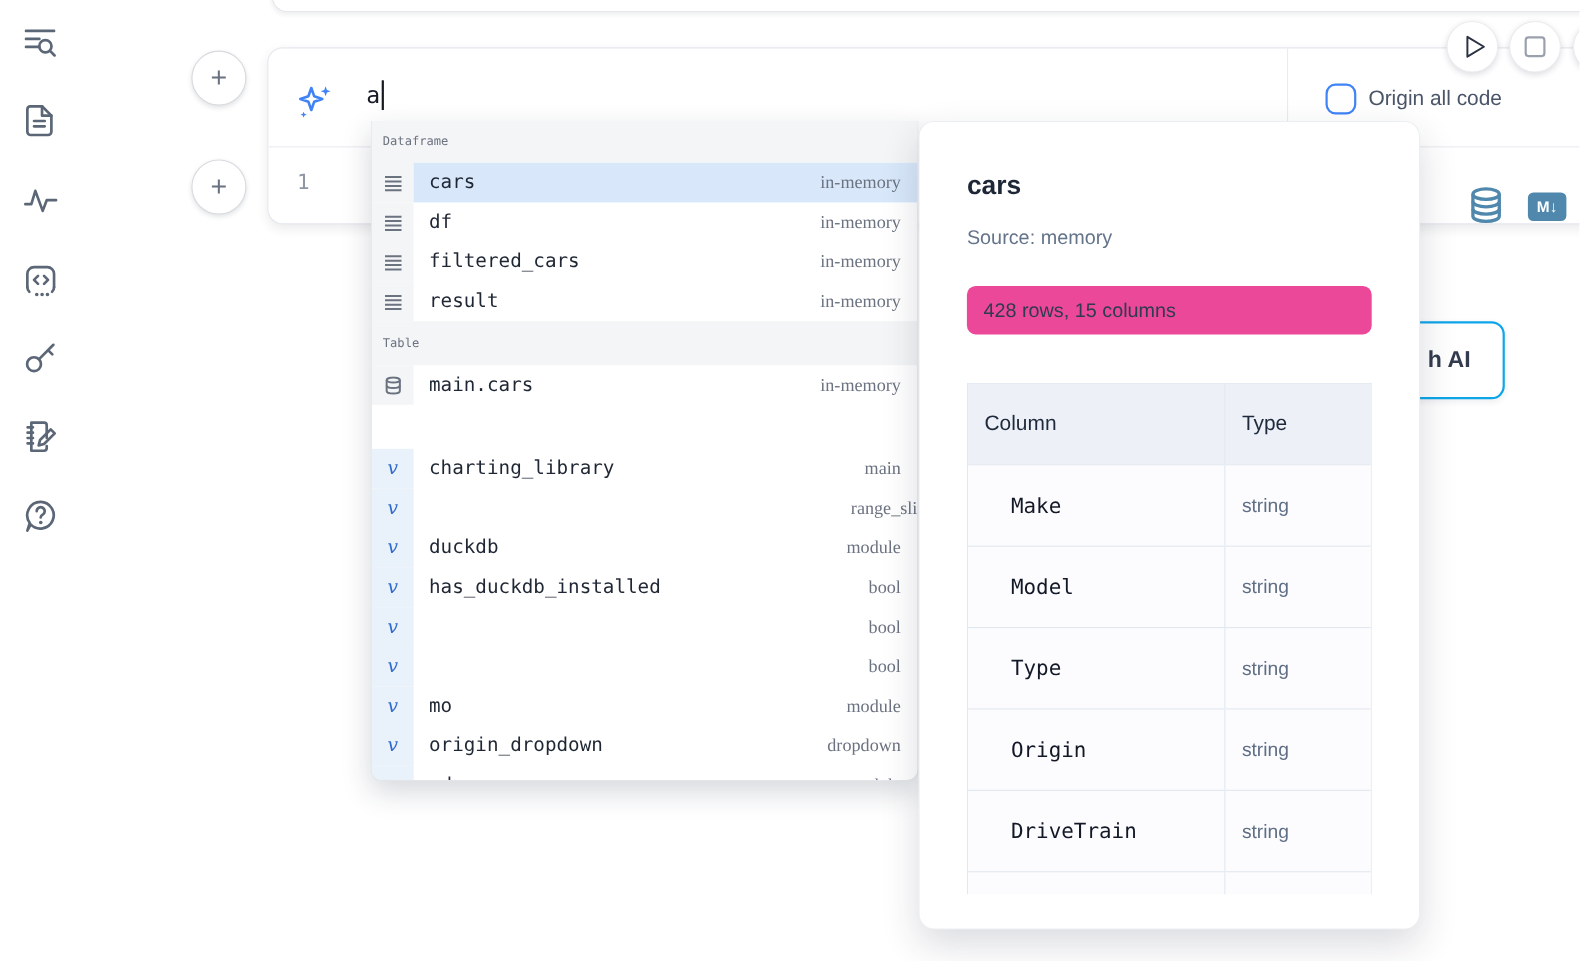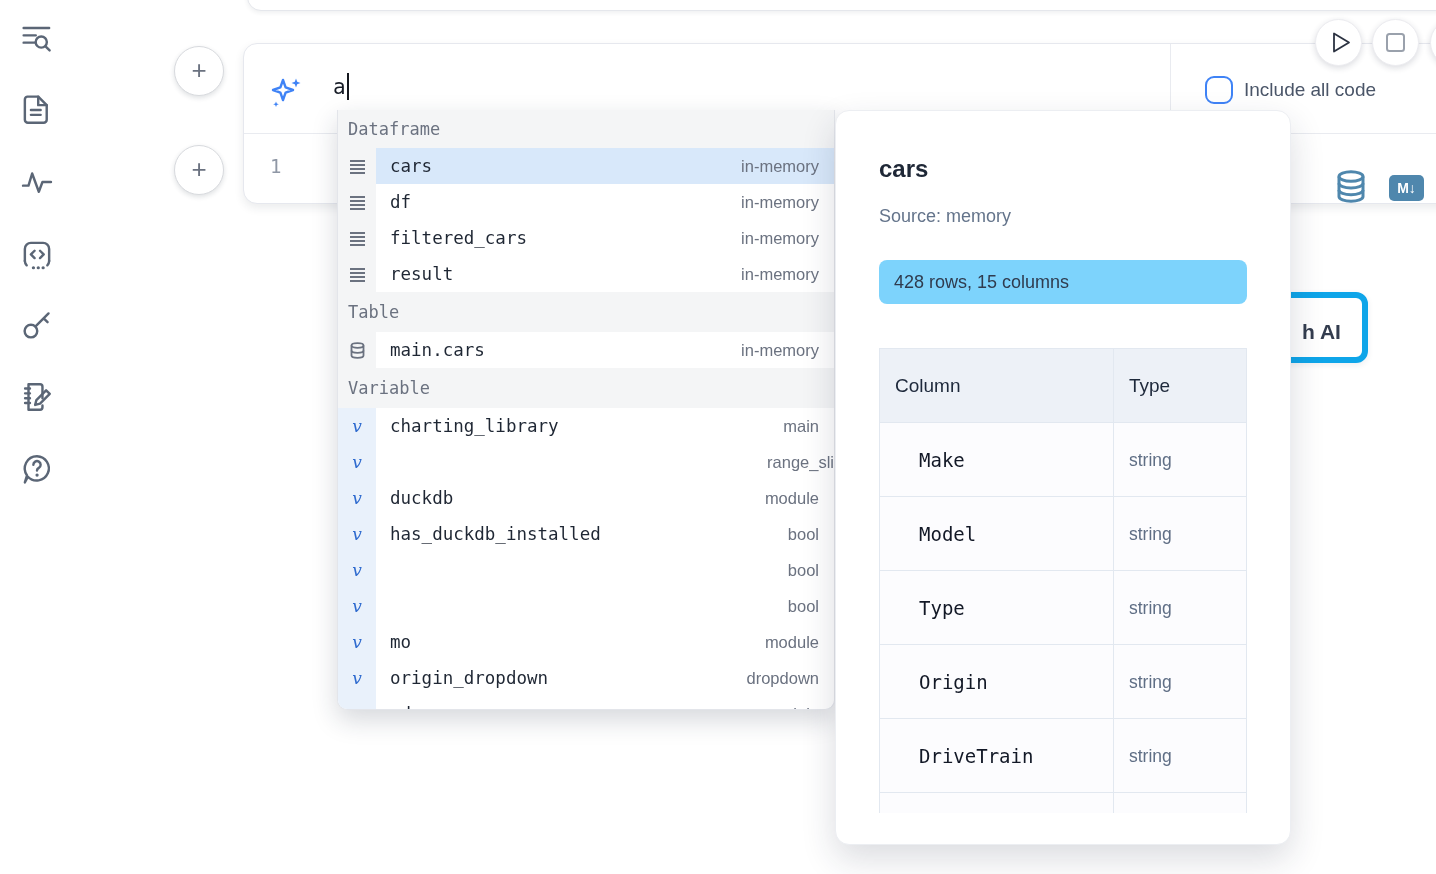--- a/index.html
+++ b/index.html
@@ -47,46 +47,46 @@
   .db-icon { position:absolute; left:1336px; top:170px; width:30px; height:33px; z-index:4; cursor:pointer; }
   .md-icon { position:absolute; left:1389px; top:175px; width:35px; height:26px; background:#4f87ad; border-radius:5px;
     color:#fff; font-size:14px; font-weight:bold; text-align:center; line-height:26px; z-index:4; cursor:pointer;
     font-family:"Liberation Sans", sans-serif; letter-spacing:0; }
 
   
   .dropdown { position:absolute; left:337px; top:110px; width:498px; height:600px; background:#fff;
     border:1px solid #e3e5ea; border-top:none; border-radius:0 0 10px 10px;
     box-shadow:0 10px 26px rgba(30,40,60,.18); overflow:hidden; z-index:20; }
   .ac-hdr { position:absolute; left:0; width:100%; height:38px; background:#f4f5f6;
-    font-family:"DejaVu Sans Mono", monospace; font-size:17px; color:#6b7280; line-height:38px; padding-left:10px; }
+    font-family:"DejaVu Sans Mono", monospace; font-size:11px; color:#6b7280; line-height:38px; padding-left:10px; }
   .ac-row { position:absolute; left:0; width:100%; height:36px; cursor:pointer; }
   .ac-row .gut { position:absolute; left:0; top:0; width:38px; height:36px; background:#f4f5f6;
     display:flex; align-items:center; justify-content:center; }
   .ac-row .gut.var { background:#e9f1fb; }
   .ac-row .body { position:absolute; left:38px; right:0; top:0; height:36px; }
   .ac-row.selected .body { background:#d8e8fa; }
   .ac-row .nm { position:absolute; left:14px; top:0; line-height:36px; font-family:"DejaVu Sans Mono", monospace;
     font-size:17.5px; color:#1f2734; white-space:nowrap; }
-  .ac-row .tp { position:absolute; right:15px; top:0; line-height:36px; font-family:Liberation Sans, sans-serif;
+  .ac-row .tp { position:absolute; right:15px; top:0; line-height:36px; font-family:Liberation Serif, serif;
     font-size:16.5px; color:#6b7280; white-space:nowrap; }
   .ac-row .tp.edge { right:0; }
   .gut svg { width:17px; height:17px; stroke:#6b7280; stroke-width:1.8; fill:none; }
   .vglyph { font-family:"DejaVu Serif", serif; font-style:italic; font-size:17px; color:#2f6bcf; }
 
   
   .ai-btn { position:absolute; left:1236px; top:292px; width:132px; height:71px; background:#fff;
-    border:6px solid #0ea5e9; border-radius:12px; box-shadow:0 2px 6px rgba(30,40,60,.08); z-index:25; cursor:pointer; }
+    border:2px solid #0ea5e9; border-radius:12px; box-shadow:0 2px 6px rgba(30,40,60,.08); z-index:25; cursor:pointer; }
   .ai-btn span { position:absolute; left:60px; top:22px; font-size:21px; font-weight:bold; color:#333c4e; white-space:nowrap; }
 
   
   .panel { position:absolute; left:835px; top:110px; width:456px; height:735px; background:#fff;
     border:1px solid #eceef2; border-radius:14px; box-shadow:0 14px 34px rgba(30,40,60,.16); z-index:30; }
   .panel-title { position:absolute; left:43px; top:44px; font-size:24px; font-weight:bold; color:#1e2736; }
   .panel-source { position:absolute; left:43px; top:95px; font-size:18px; color:#64748b; }
-  .panel-pill { position:absolute; left:43px; top:149px; width:368px; height:44px; background:#7dd3fc; border-radius:8px;
+  .panel-pill { position:absolute; left:43px; top:149px; width:368px; height:44px; background:#ec4899; border-radius:8px;
     font-size:18px; color:#2f3b4e; line-height:44px; padding-left:15px; }
   .ptable-wrap { position:absolute; left:43px; top:237px; width:369px; height:465px; overflow:hidden; }
   .ptable { position:absolute; left:0; top:0; width:368px; border:1px solid #e2e8f0; }
   .pt-row { position:relative; width:100%; height:74px; background:#fcfcfe; border-top:1px solid #e2e8f0; }
   .pt-row.head { height:73px; background:#edf1f7; border-top:none; }
   .pt-c1 { position:absolute; left:0; top:0; width:233px; height:100%; }
   .pt-c2 { position:absolute; left:233px; top:0; right:0; height:100%; border-left:1px solid #e2e8f0; }
   .pt-row.head .pt-c1, .pt-row.head .pt-c2 { font-size:19px; color:#1e293b; }
   .pt-name { position:absolute; left:15px; top:50%; transform:translateY(-50%); font-family:"DejaVu Sans Mono", monospace;
     font-size:19px; color:#121826;padding-left:24px; }
@@ -157,21 +157,21 @@
     <div class="ai-row">
       <svg class="sparkle" viewBox="0 0 36 36">
         <path d="M15 5l2.6 7.4L25 15l-7.4 2.6L15 25l-2.6-7.4L5 15l7.4-2.6z" fill="none" stroke="#3f83f6" stroke-width="2.4" stroke-linejoin="round"></path>
         <path d="M28 3.5l1.2 3.3 3.3 1.2-3.3 1.2L28 12.5l-1.2-3.3-3.3-1.2 3.3-1.2z" fill="#3f83f6"></path>
         <path d="M8 26.5l.8 2 2 .8-2 .8-.8 2-.8-2-2-.8 2-.8z" fill="#3f83f6"></path>
       </svg>
       <div class="ai-text mono"><span>a</span><span class="caret"></span></div>
       <div class="ai-divider"></div>
       <div class="include-zone">
         <div class="cbx"></div>
-        <div class="cbx-label">Include all code</div>
+        <div class="cbx-label">Origin all code</div>
       </div>
     </div>
     <div class="code-row">
       <div class="line-no mono">1</div>
     </div>
   </div>
 
   <div class="circle-btn" style="left:1315px; top:19px">
     <svg viewBox="0 0 45 45">
         <path d="M18 13.5v18l15-9z" stroke="#2b3241" stroke-width="1.8"></path>
@@ -252,21 +252,20 @@
             <path d="M2.5 3.5v10c0 1.3 2.7 2.3 6 2.3s6-1 6-2.3v-10"></path>
             <path d="M2.5 8.5c0 1.3 2.7 2.3 6 2.3s6-1 6-2.3"></path>
           </svg>
       </span>
       <span class="body">
           <span class="nm">main.cars</span>
           <span class="tp">in-memory</span>
         </span>
     </div>
 
-    <div class="ac-hdr" style="top:258px; height:40px; line-height:40px">Variable</div>
 
     <div class="ac-row" style="top:298px">
       <span class="gut var">
           <i class="vglyph">v</i>
         </span>
       <span class="body">
           <span class="nm">charting_library</span>
           <span class="tp">main</span>
         </span>
     </div>

